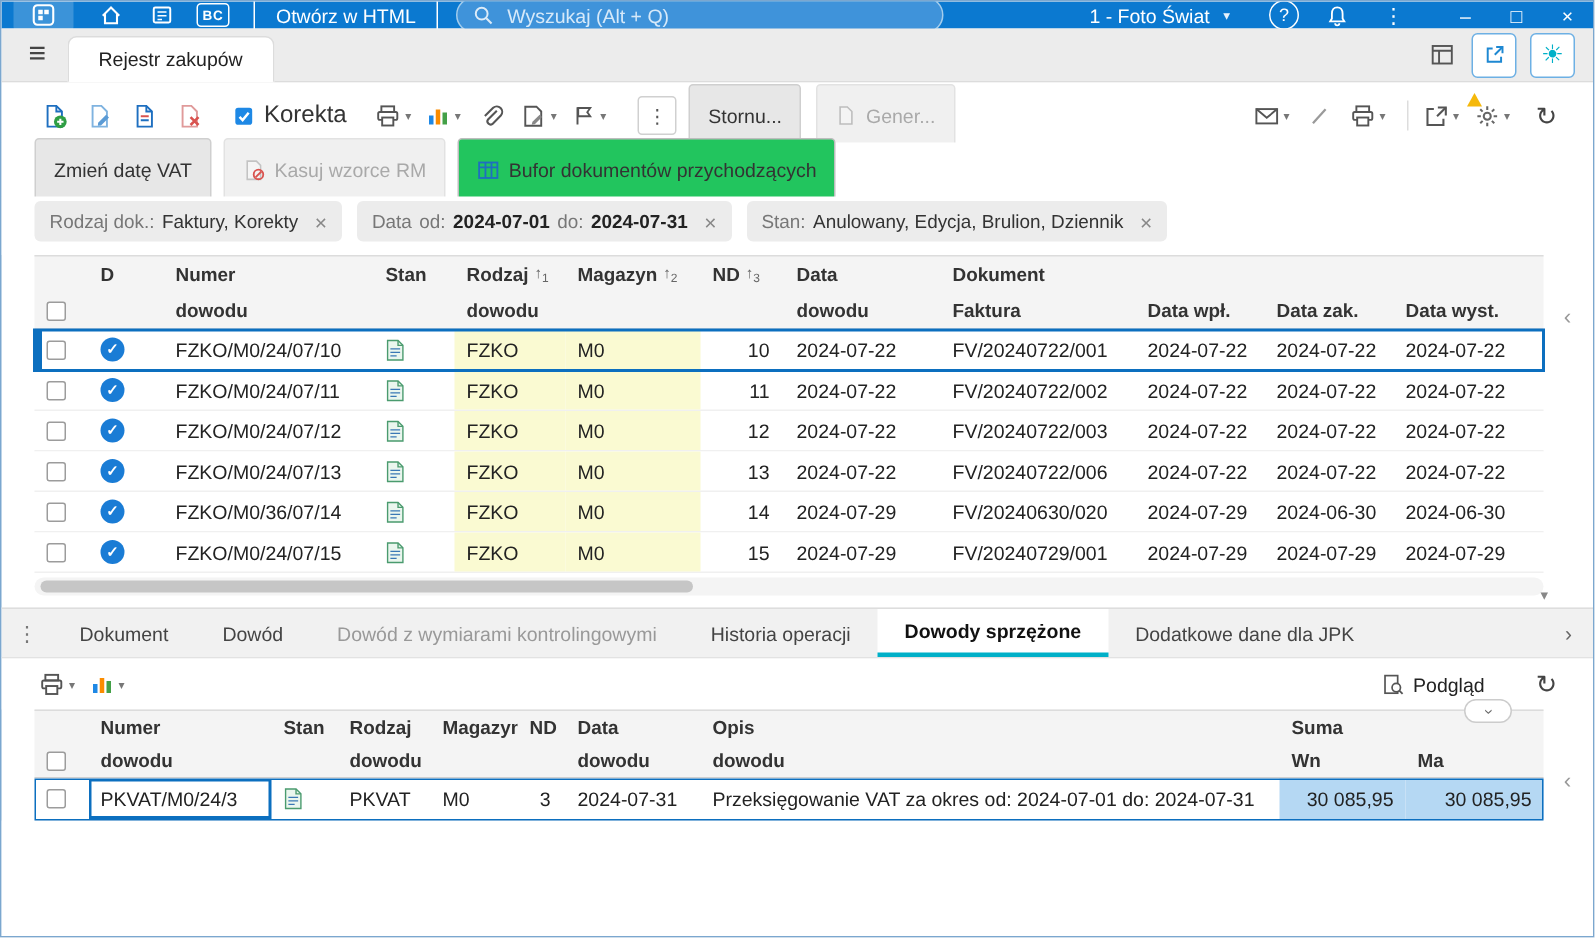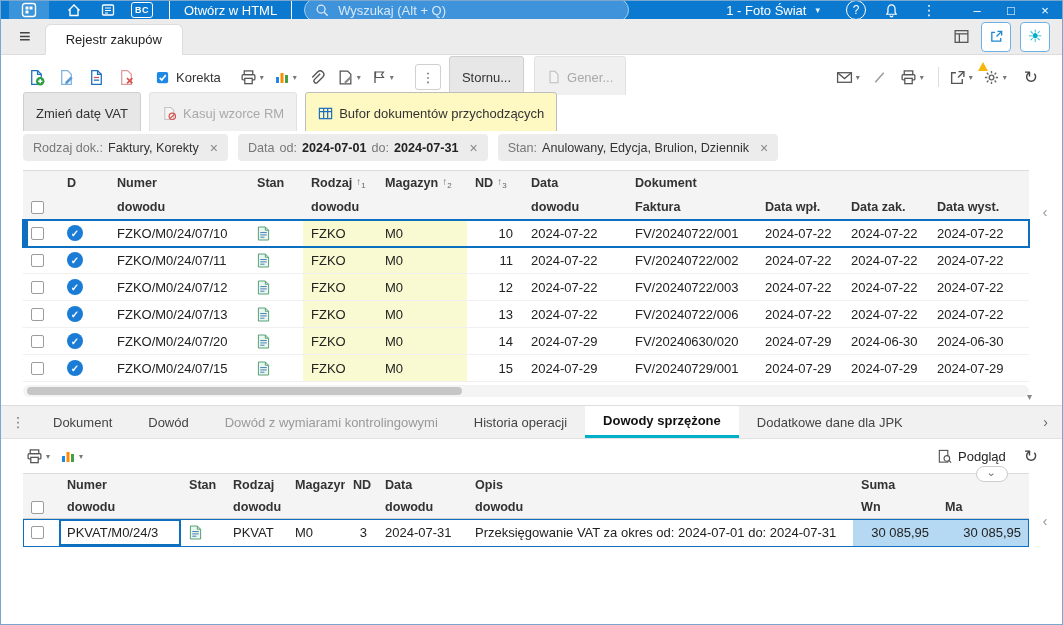--- a/index.html
+++ b/index.html
@@ -33,22 +33,22 @@
 
   
   .toolbar{display:flex;align-items:center;padding-left:22px;background:#fff;flex:none}
   .toolbar.row1{height:40px;padding-top:4px}
   .toolbar.row2{height:36px;gap:8px}
   .tbtn{height:28px;min-width:26px;display:flex;align-items:center;justify-content:center;background:none;border:none;padding:0 3px;gap:2px;cursor:pointer;margin-right:4px;position:relative}
   .more-box{border:1px solid #d0d0d0;border-radius:3px;width:26px;height:26px;color:#555;font-size:13px;margin:0 8px 0 14px}
   .dd{font-size:8px;color:#777;margin-left:1px}
   .btn{height:43px;background:#e7e7e7;border:1px solid #cfcfcf;border-radius:3px;font-size:13px;color:#333;padding:0 12px;font-family:inherit;display:flex;align-items:center;gap:6px;cursor:pointer;white-space:nowrap}
   .btn.disabled{color:#a9a9a9;background:#f0f0f0;border-color:#e2e2e2;cursor:default}
-  .btn.pressed{background:#fef9c3;border-color:#bdbdbd}
-  .flatbtn{height:28px;background:none;border:none;font-size:13px;color:#333;display:flex;align-items:center;gap:6px;font-family:inherit;cursor:pointer;margin:0 10px 0 6px}
+  .btn.pressed{background:#22c55e;border-color:#bdbdbd}
+  .flatbtn{height:28px;background:none;border:none;font-size:16px;color:#333;display:flex;align-items:center;gap:6px;font-family:inherit;cursor:pointer;margin:0 10px 0 6px}
   .vsep{width:1px;height:20px;background:#ddd;margin:0 7px}
   .right-cluster{margin-left:auto;display:flex;align-items:center;padding-right:24px}
   .warn-tri{position:absolute;top:-1px;left:-2px;width:0;height:0;border-left:5px solid transparent;border-right:5px solid transparent;border-bottom:9px solid #f5b80a}
 
   
   .filterbar{display:flex;gap:10px;padding:3px 0 9px 22px;background:#fff;flex:none}
   .chip{background:#ececec;border-radius:4px;height:27px;display:flex;align-items:center;padding:0 10px;font-size:12.6px;gap:5px;cursor:pointer;white-space:nowrap}
   .chip .lab{color:#777}
   .chip .val{color:#333}
   .chip b{color:#222;font-weight:bold}
@@ -86,21 +86,21 @@
   
   .btabs{display:flex;align-items:stretch;height:34px;background:#f1f1f1;border-top:1px solid #ddd;border-bottom:1px solid #e2e2e2;flex:none;margin-top:8px}
   .btabs .dots{width:34px;display:flex;align-items:center;justify-content:center;color:#777;background:none;border:none;font-size:14px;cursor:pointer}
   .btab{display:flex;align-items:center;padding:0 18px;font-size:13px;color:#444;cursor:pointer;background:none;border:none;font-family:inherit}
   .btab.dim{color:#999}
   .btab.active{background:#fff;font-weight:bold;color:#111;border-bottom:3px solid var(--accent,#00b0c8)}
   .btab-next{margin-left:auto;display:flex;align-items:center;padding:0 14px;color:#666;background:none;border:none;font-size:14px;cursor:pointer}
 
   
   .btoolbar{height:34px;display:flex;align-items:center;padding:0 24px 0 22px;background:#fff;position:relative;flex:none}
-  .b-right{margin-left:auto;display:flex;align-items:center;gap:12px}
+  .b-right{margin-left:auto;display:flex;align-items:center;gap:28px}
   .podglad{display:flex;align-items:center;gap:6px;background:none;border:none;font-size:13px;color:#222;font-family:inherit;cursor:pointer}
   .refresh{background:none;border:none;font-size:17px;color:#444;cursor:pointer;padding:0;line-height:1}
   .collapse-pill{position:absolute;right:54px;bottom:-9px;width:32px;height:16px;background:#fff;border:1px solid #ccc;border-radius:9px;display:flex;align-items:center;justify-content:center;z-index:4;cursor:pointer}
   .collapse-pill span{display:inline-block;transform:rotate(90deg);font-size:11px;color:#666;line-height:1}
 
   .expander{position:absolute;right:9px;width:16px;height:24px;color:#999;display:flex;align-items:center;justify-content:center;font-size:15px;cursor:pointer}
   .scrolldown{position:absolute;right:30px;top:390px;color:#888;font-size:10px;cursor:pointer}
   .filler{flex:1;background:#fff}
 </style>
 </head>
@@ -484,21 +484,21 @@
     <div class="c">2024-07-22</div>
     <div class="c">2024-07-22</div>
   </div>
         <div class="trow">
     <div class="c">
             <span class="cbx"></span>
           </div>
     <div class="c">
             <span class="chkc">✓</span>
           </div>
-    <div class="c">FZKO/M0/24/07/20</div>
+    <div class="c">FZKO/M0/36/07/14</div>
     <div class="c">
       <svg viewBox="0 0 14 16" width="13" height="15">
               <path d="M1.5 1 H9 L12.5 4.5 V15 H1.5 Z" fill="#eaf6ee" stroke="#4a9b6e" stroke-width="1"></path>
               <path d="M9 1 V4.5 H12.5" fill="none" stroke="#4a9b6e" stroke-width="1"></path>
               <line x1="3.5" y1="7" x2="10.5" y2="7" stroke="#3a78b5"></line>
               <line x1="3.5" y1="9.5" x2="10.5" y2="9.5" stroke="#3a78b5"></line>
               <line x1="3.5" y1="12" x2="8" y2="12" stroke="#3a78b5"></line>
             </svg>
     </div>
     <div class="c yellow">FZKO</div>

